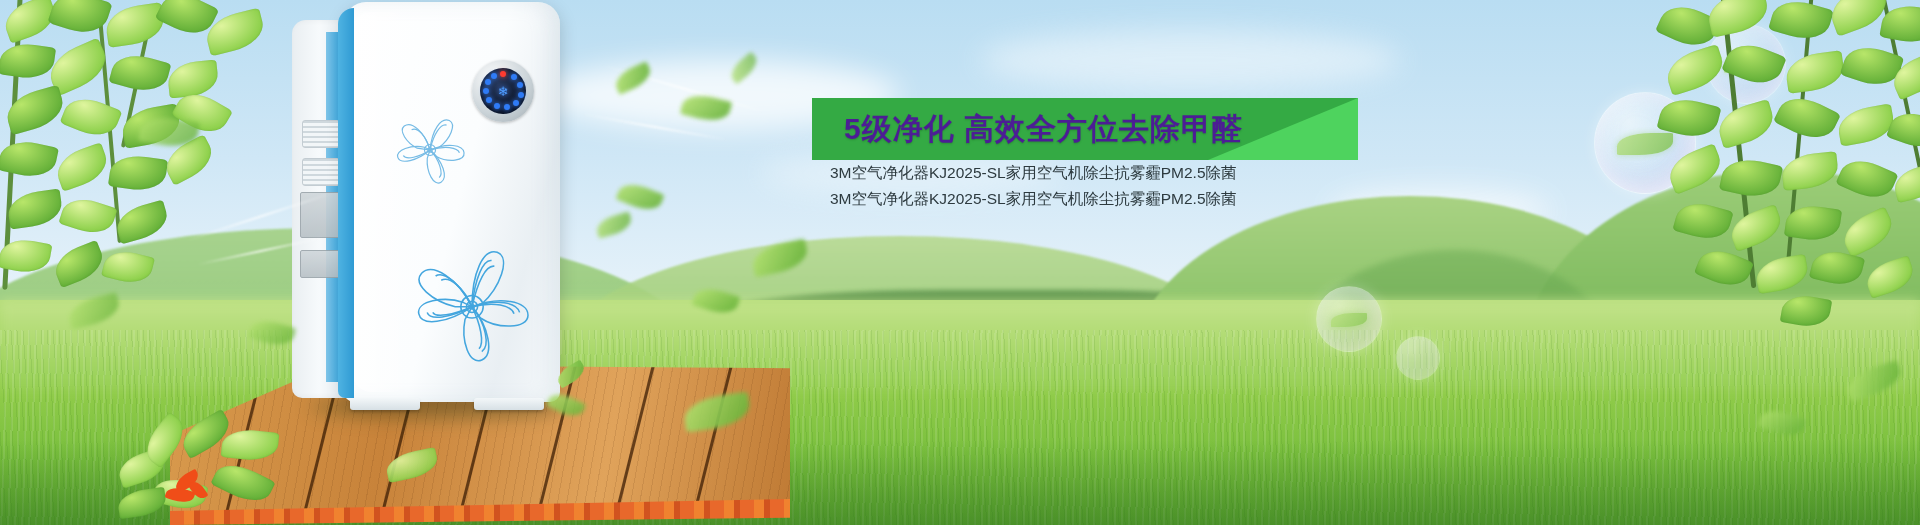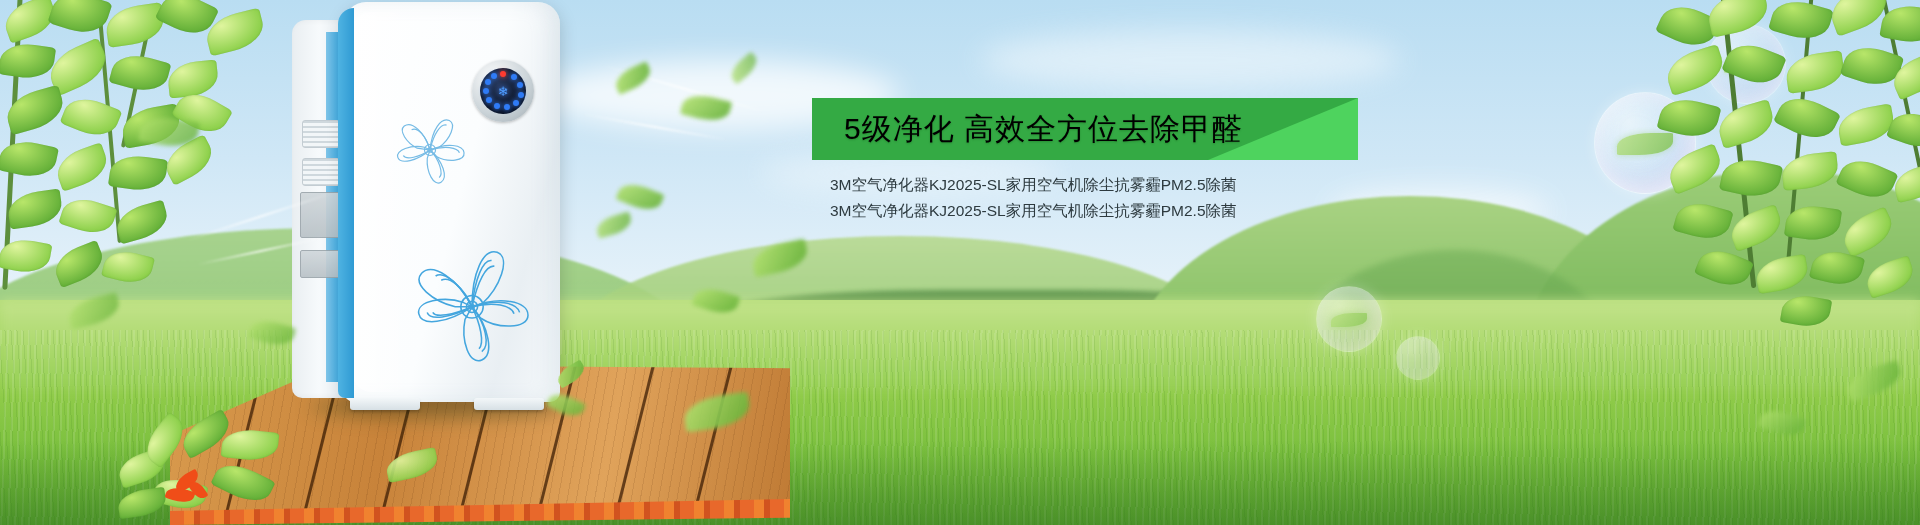--- a/index.html
+++ b/index.html
@@ -125,26 +125,26 @@
 
   
   .rflower{position:absolute;background:#f04d18;border-radius:70% 10% 70% 10%;}
 
   
   #copy{position:absolute;left:812px;top:98px;width:620px;}
   #headline-bar{position:relative;width:546px;height:62px;background:#34aa44;overflow:hidden;
      display:flex;align-items:center;}
   #headline-bar .corner{position:absolute;right:0;top:0;width:150px;height:62px;
      background:#4ed35e;clip-path:polygon(100% 0,100% 100%,0 100%);}
-  #headline-text{position:relative;z-index:2;color:#000000;font-size:30px;font-weight:normal;
+  #headline-text{position:relative;z-index:2;color:#4c1d95;font-size:30px;font-weight:bold;
      letter-spacing:1px;padding-left:32px;white-space:nowrap;
      text-shadow:0 1px 2px rgba(0,60,0,.25);}
   #subhead{margin-top:24px;color:#2f9b3d;font-size:21px;font-weight:bold;letter-spacing:.5px;
      white-space:nowrap;}
-  .speclines{margin-top:12px;padding-left:18px;}
+  .speclines{padding-left:18px;}
   .specline{color:#2d3a3f;font-size:15.5px;line-height:26px;white-space:nowrap;}
 </style>
 </head>
 <body>
 
 <div id="banner">
 
   <div class="cloud c1"></div>
   <div class="cloud c2"></div>
   <div class="cloud c4"></div>

